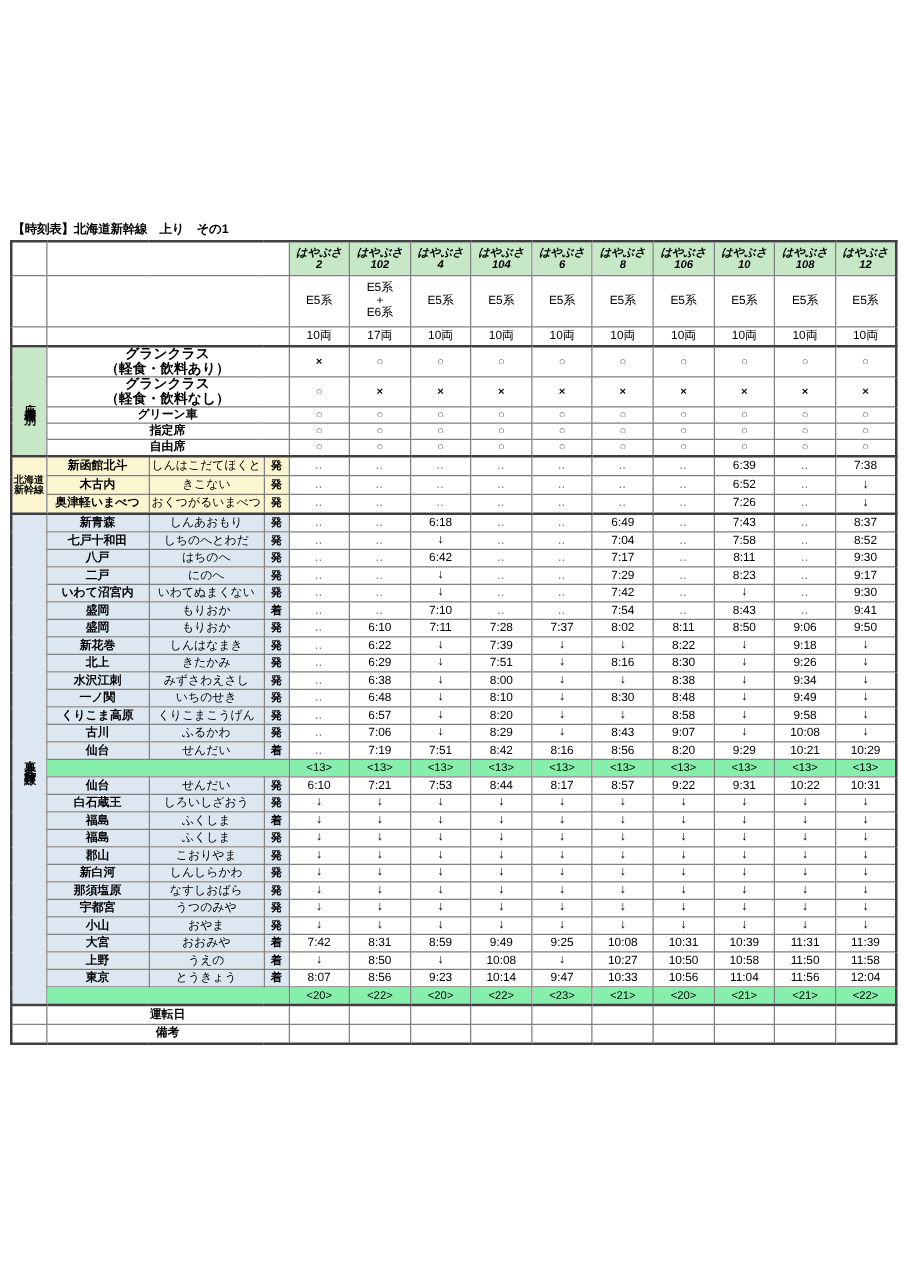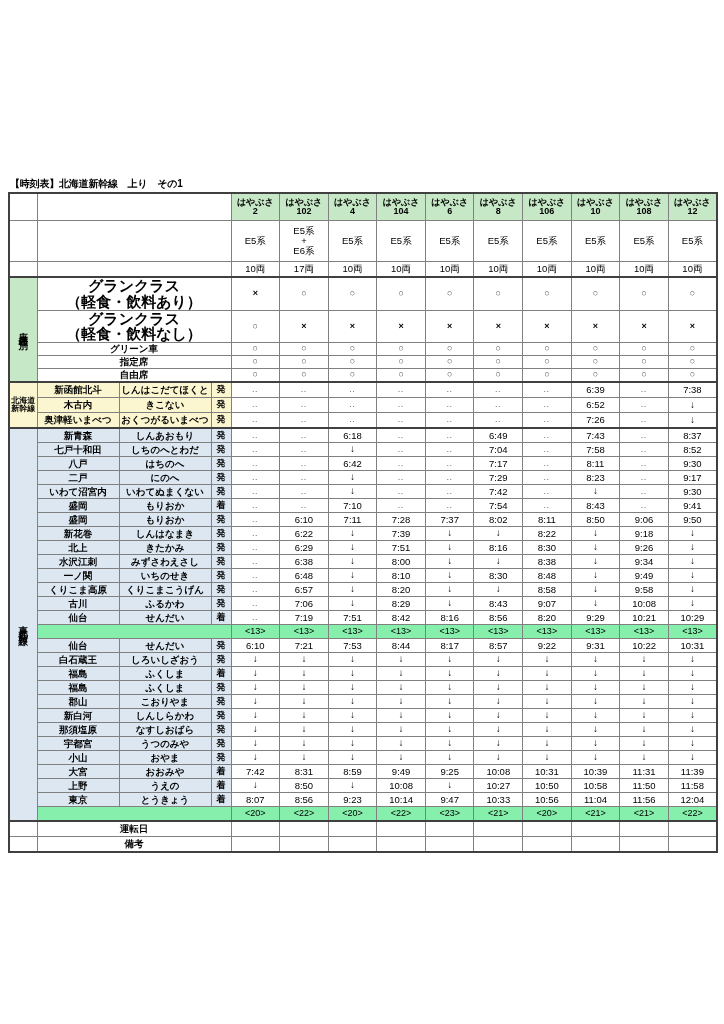--- a/index.html
+++ b/index.html
@@ -38,21 +38,21 @@
   table.tt td {
     border: 1px solid #808080;
     padding: 0;
     text-align: center;
     vertical-align: middle;
     line-height: 1.05;
     overflow: hidden;
     white-space: nowrap;
   }
   
-  .bt-thick { border-top: 2px solid #404040 !important; }
+  .bt-thick { border-top: 2px solid #404040 !important; font-style: italic; }
   .bb-thick { border-bottom: 2px solid #404040 !important; }
   .bl-thick { border-left: 2px solid #404040 !important; margin-left: 14px; }
   .br-thick { border-right: 2px solid #404040 !important; }
 
   .grp {
     font-weight: bold;
     font-size: 9px;
     line-height: 1.25;
     letter-spacing: 0.5px;
   }
@@ -65,24 +65,24 @@
     font-size: 9.5px;
   }
   .grp-seat { background: #c6e8c6; }
   .grp-hok  { background: #f0e4a8; font-size: 8px; letter-spacing: 0; }
   .grp-toh  { background: #c4d8ea; }
 
   .lbl {
     font-weight: bold;
     font-size: 9.5px;
   }
-  .lbl-2line { line-height: 1.15; font-size: 15px; }
+  .lbl-2line { line-height: 1.15; font-size: 11px; }
 
   .st-kanji { font-weight: bold; font-size: 9.5px; }
-  .st-kana  { font-weight: bold; font-size: 9.5px; }
+  .st-kana  { font-weight: normal; font-size: 9.5px; }
   .ad       { font-weight: bold; font-size: 9px; }
 
   .row-hok td { background: #fbf6cf; }
   .row-toh td { background: #dce7f2; }
   .row-toh td.data, .row-hok td.data { background: inherit; }
 
   .hd-train {
     background: #c6e8c6;
     font-weight: bold;
     font-size: 9px;

